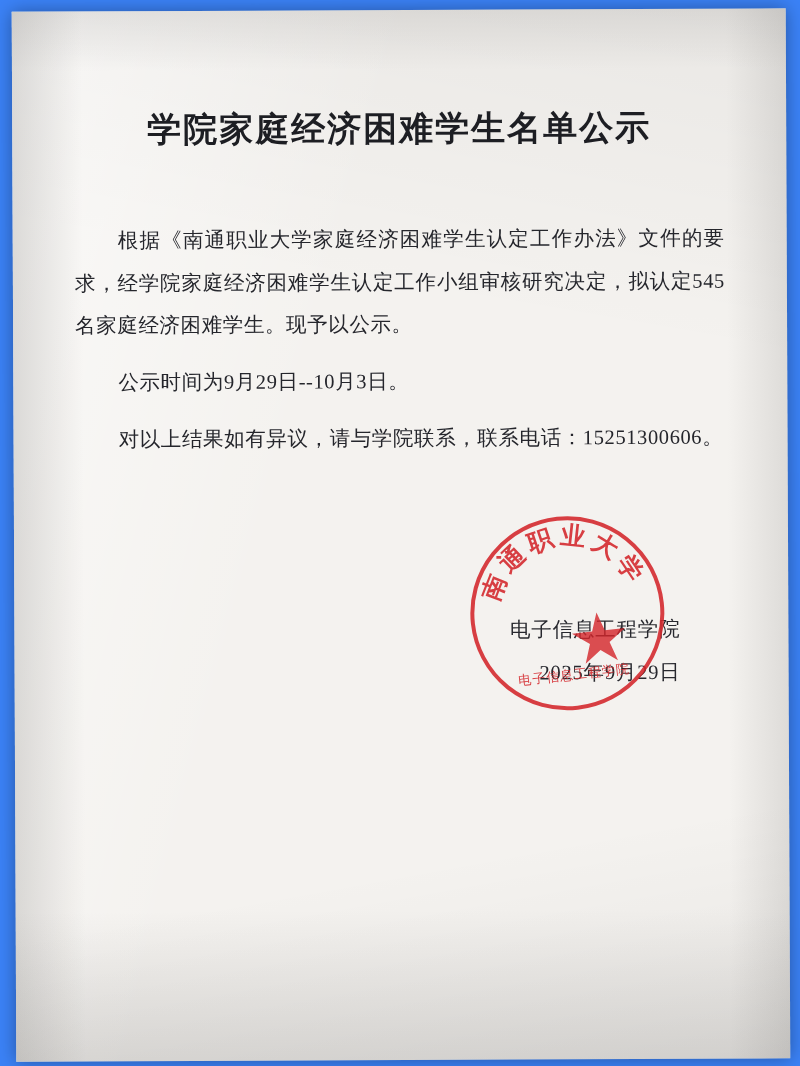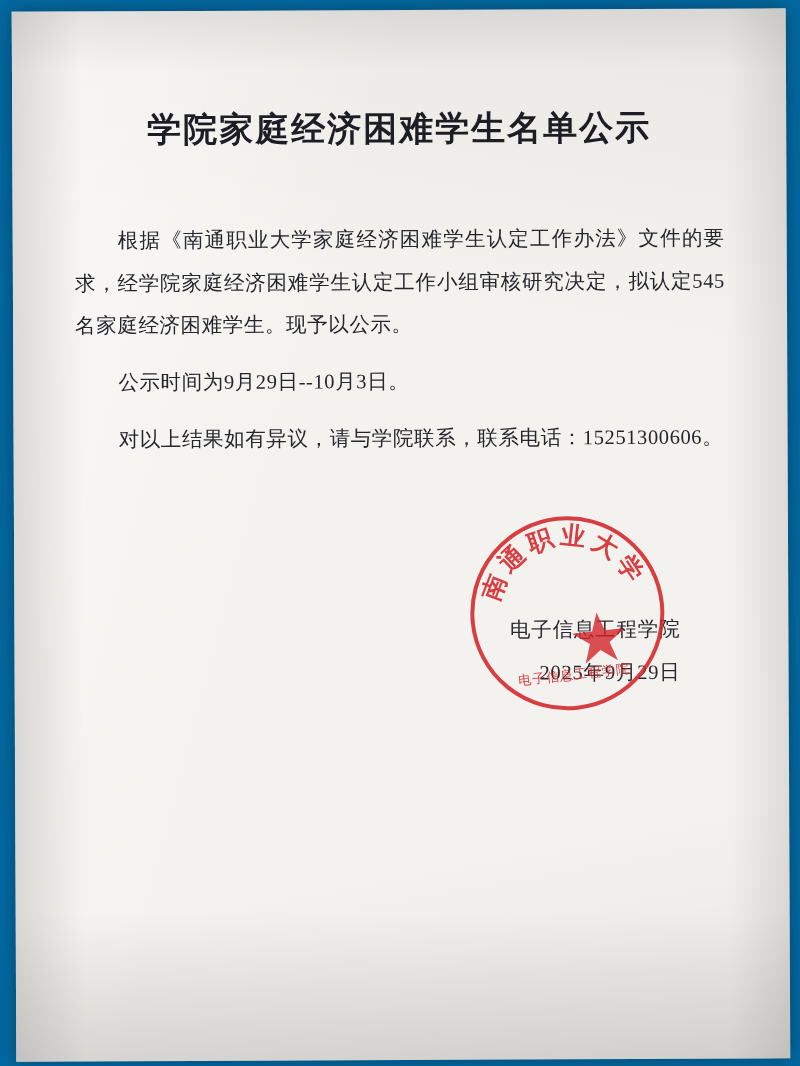--- a/index.html
+++ b/index.html
@@ -10,21 +10,21 @@
   body {
     width: 800px;
     height: 1066px;
     overflow: hidden;
     font-family: "Liberation Serif", "DejaVu Serif", serif;
   }
   .photo-frame {
     position: relative;
     width: 800px;
     height: 1066px;
-    background: #0369a1;
+    background: #3b82f6;
   }
   
   .paper {
     position: absolute;
     left: 14px;
     top: 10px;
     width: 774px;
     height: 1050px;
     background: #f4f2ef;
     background-image:

